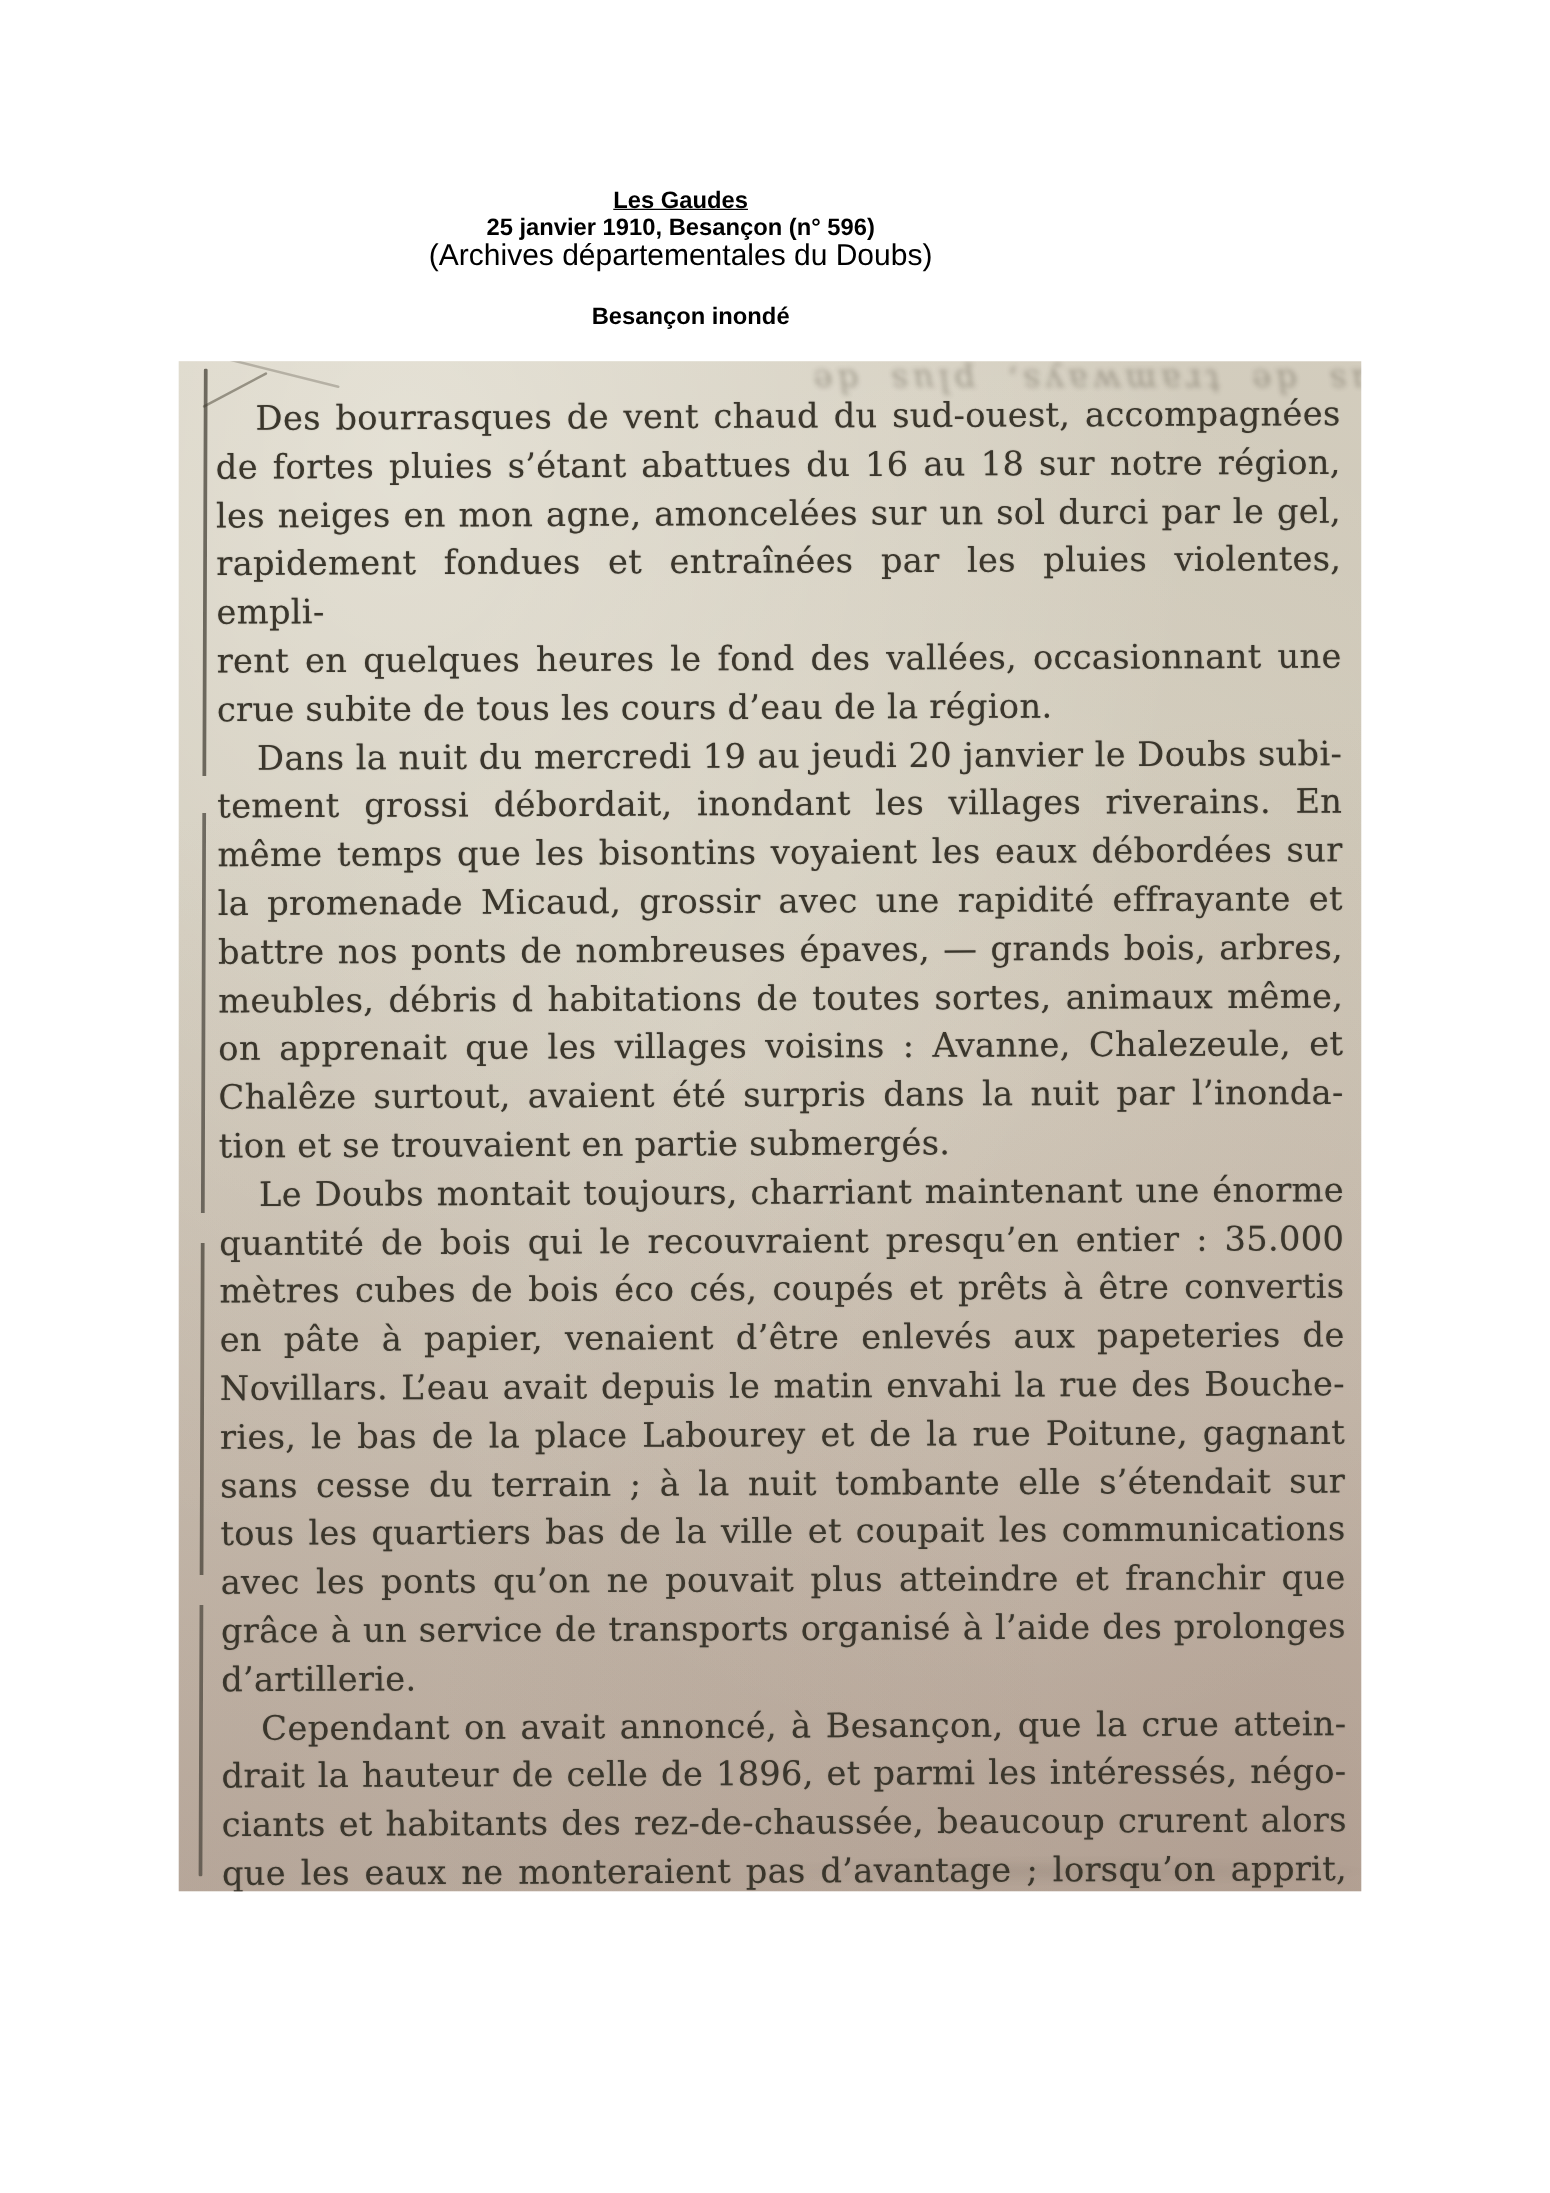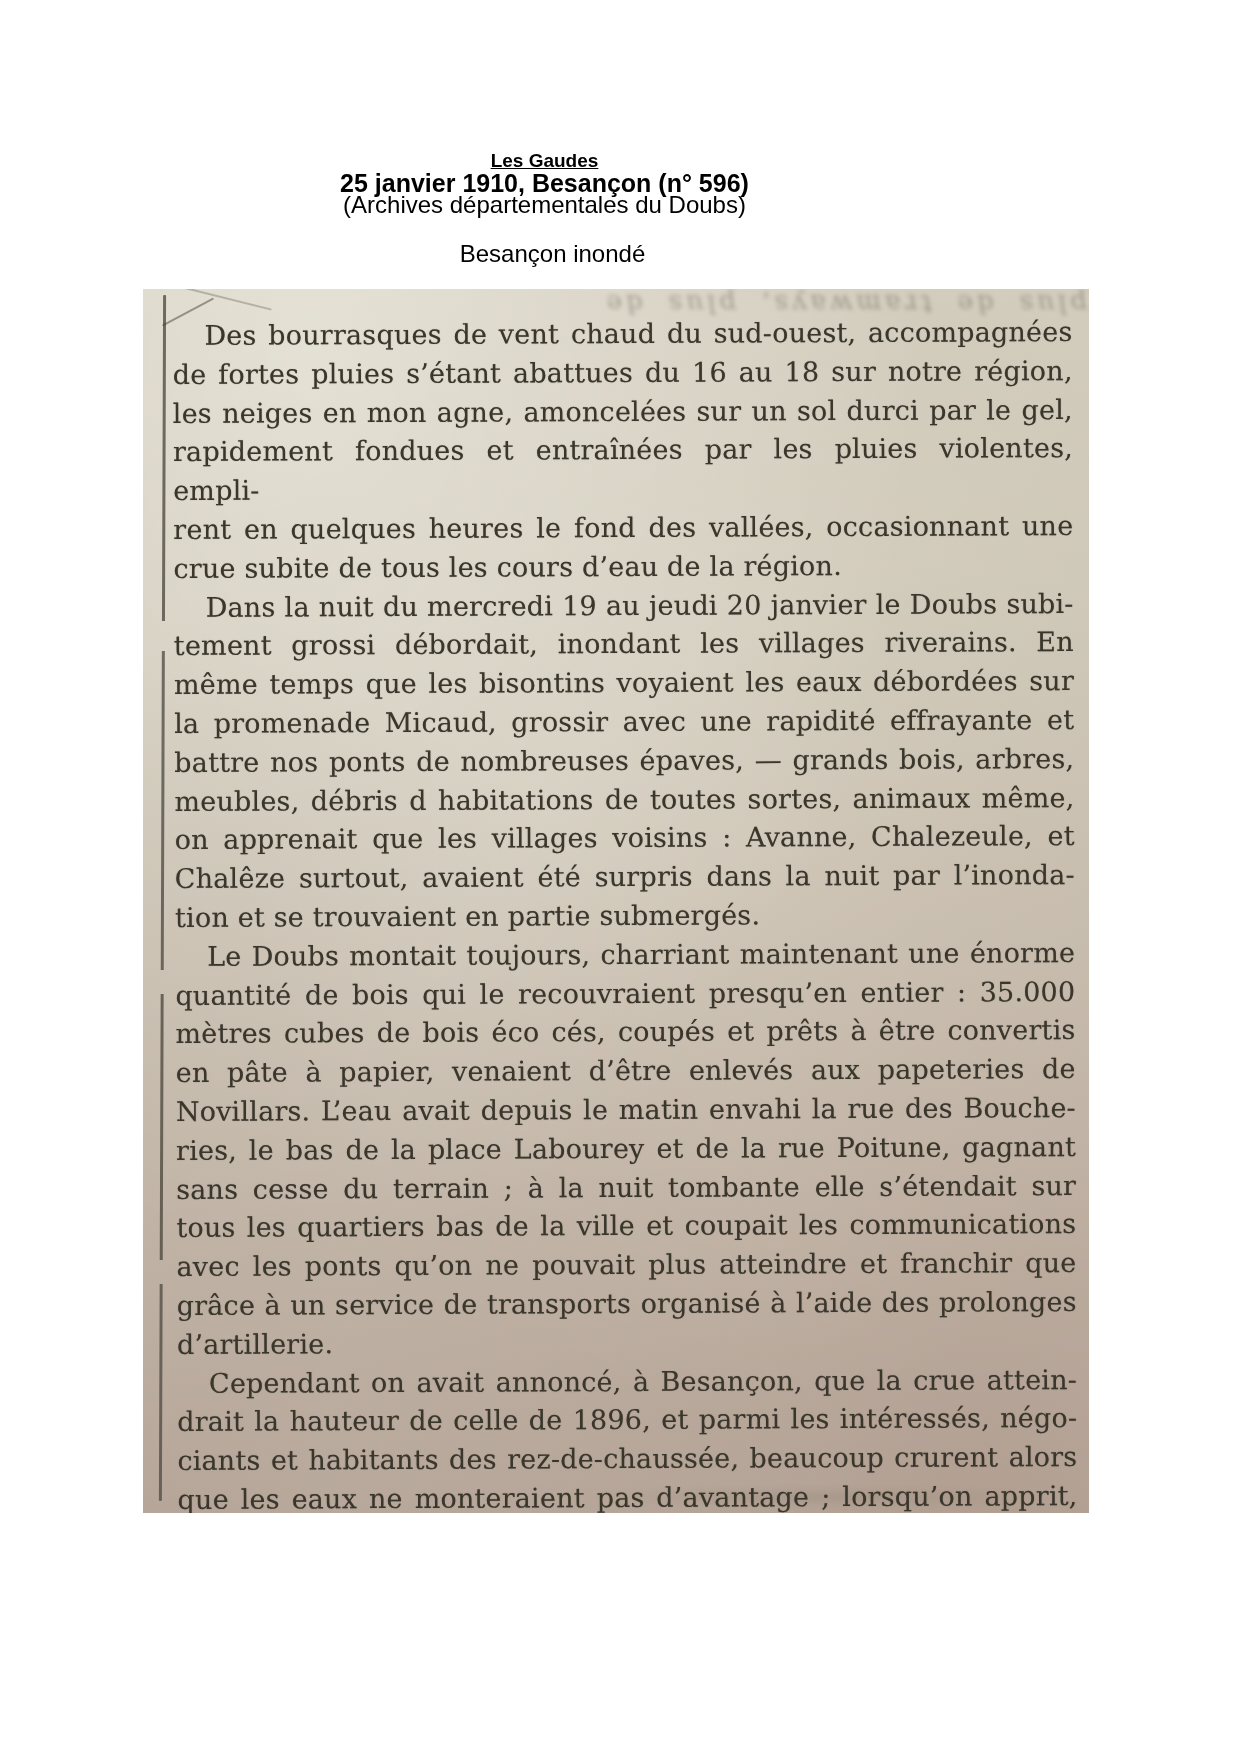--- a/index.html
+++ b/index.html
@@ -23,50 +23,51 @@
     text-align: center;
     color: #000000;
   }
   .h-title {
     font-size: 19px;
     font-weight: bold;
     text-decoration: underline;
     line-height: 22px;
   }
   .h-sub {
-    font-size: 25px;
+    font-size: 19px;
     font-weight: bold;
     line-height: 22px;
   }
   .h-src {
     font-size: 24px;
     font-weight: normal;
     line-height: 22px;
   }
   .h-article {
-    font-size: 24px;
-    font-weight: normal;
+    font-size: 19px;
+    font-weight: bold;
     margin-top: 27px;
     line-height: 22px;
     margin-left: 16px;
   }
   
   .scan {
     position: absolute;
     left: 143px;
     top: 289px;
     width: 952px;
     height: 1224px;
     overflow: hidden;
     background:
       radial-gradient(ellipse at 88% 102%, rgba(150,118,104,0.30), transparent 55%),
       radial-gradient(ellipse at 2% 100%, rgba(152,124,112,0.22), transparent 50%),
       radial-gradient(ellipse at 18% 6%, rgba(255,255,248,0.40), transparent 55%),
       radial-gradient(ellipse at 65% 45%, rgba(255,252,240,0.18), transparent 60%),
       linear-gradient(176deg, #d4cebf 0%, #ccc5b5 35%, #c8beb0 70%, #bcafa2 100%);
+    padding-left: 44px;
   }
   .ghost {
     position: absolute;
     top: -4px;
     left: 170px;
     right: 8px;
     height: 34px;
     overflow: hidden;
     transform: rotate(180deg) skewX(6deg);
     font-family: "DejaVu Serif", serif;

